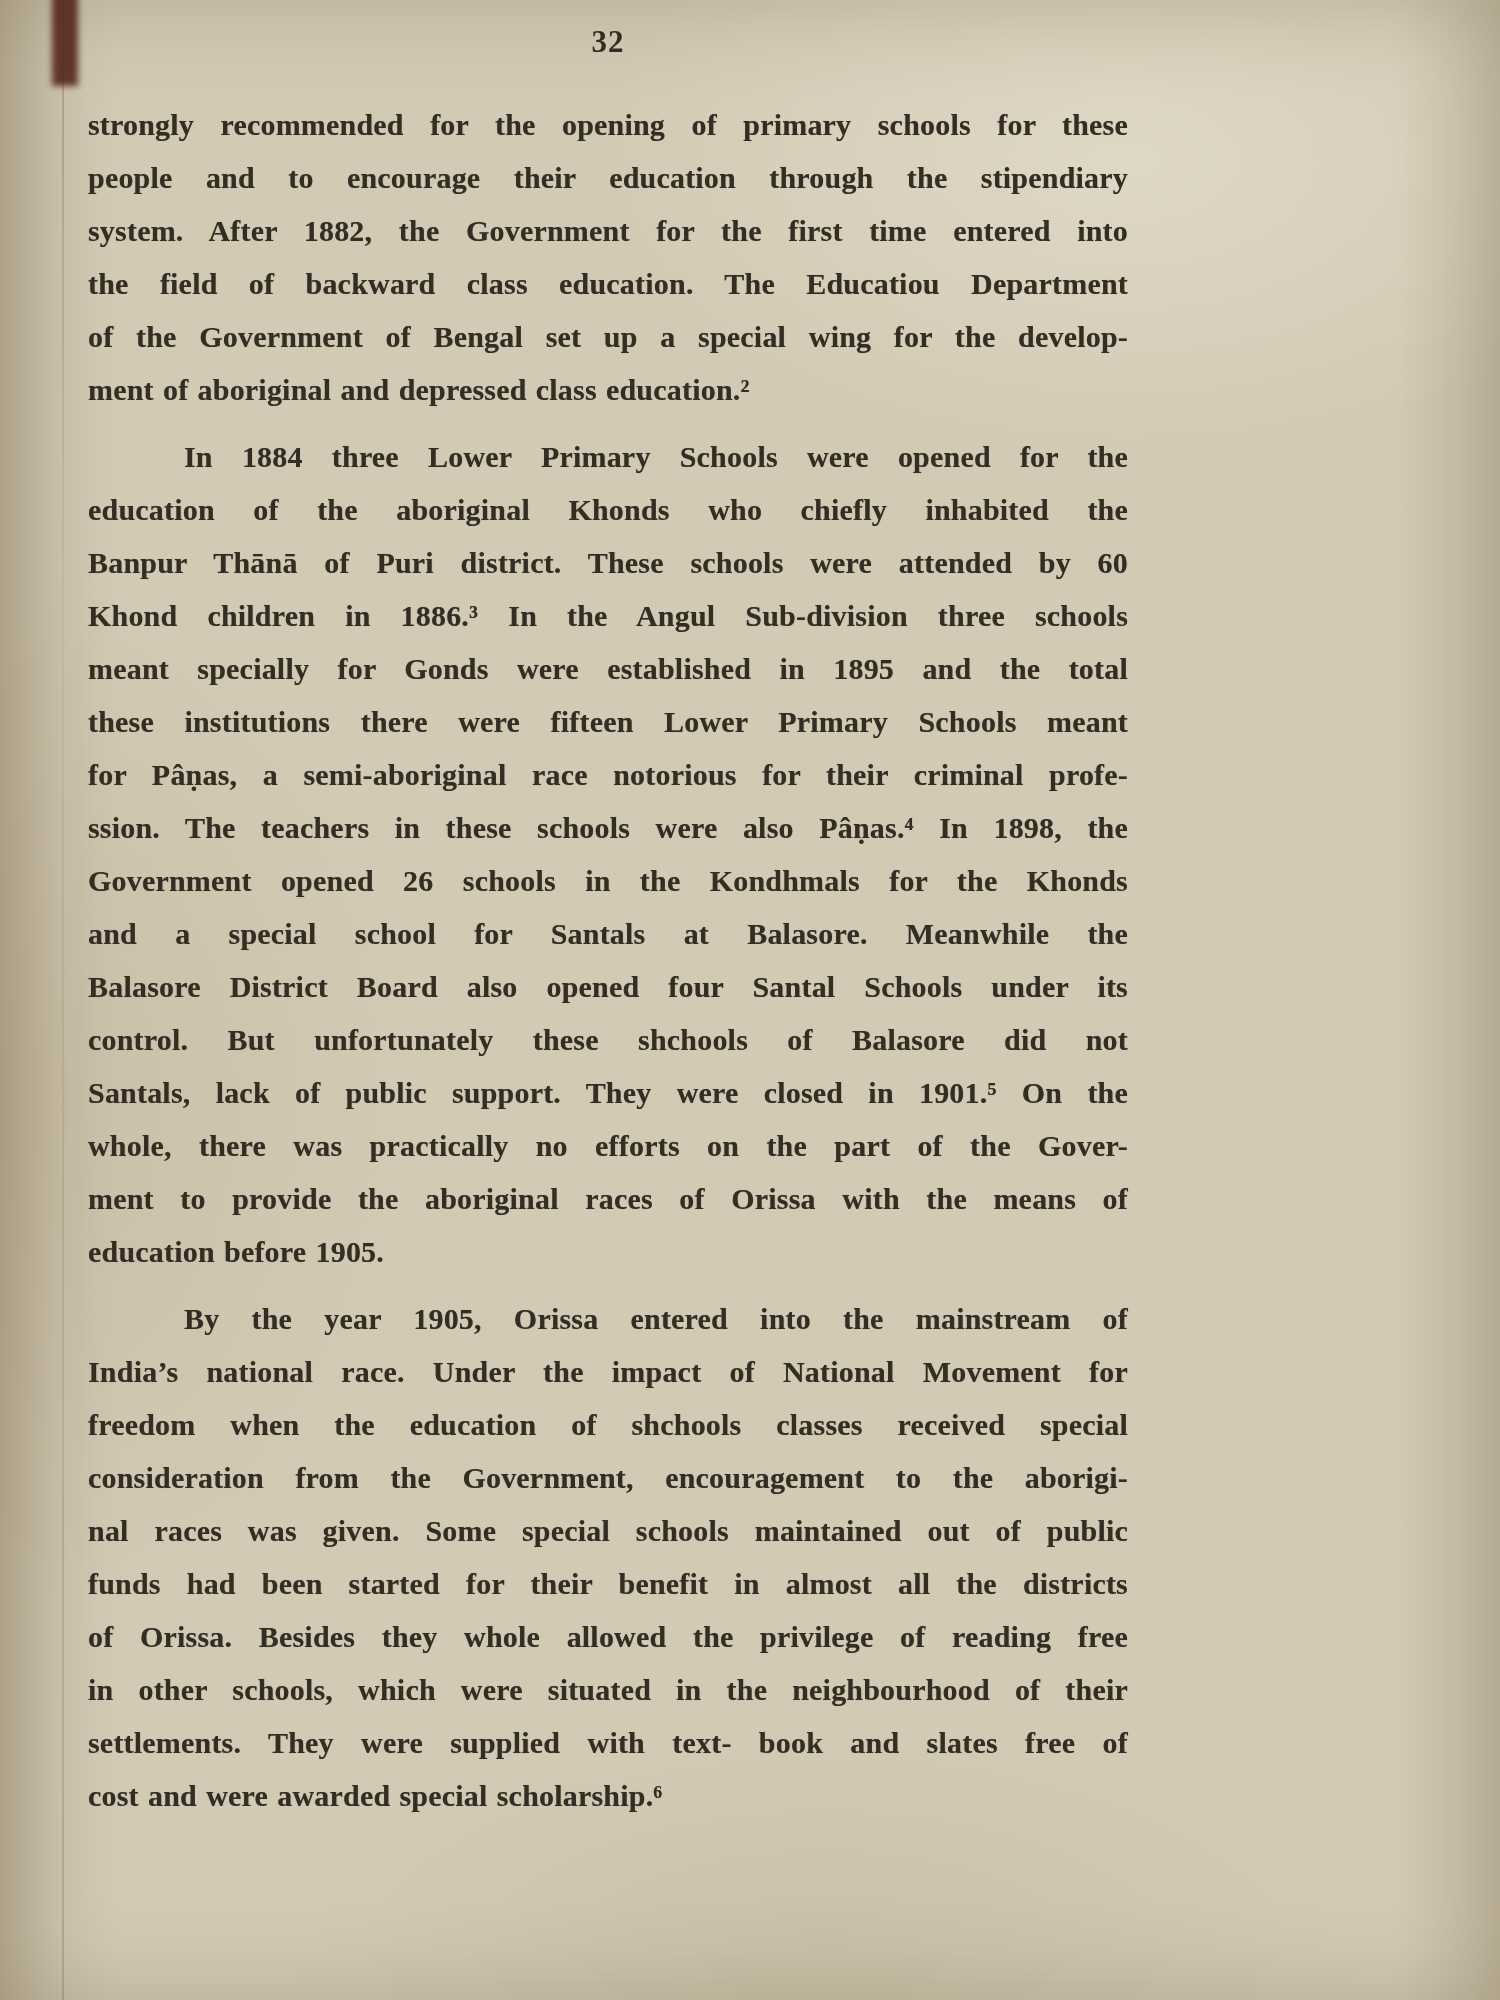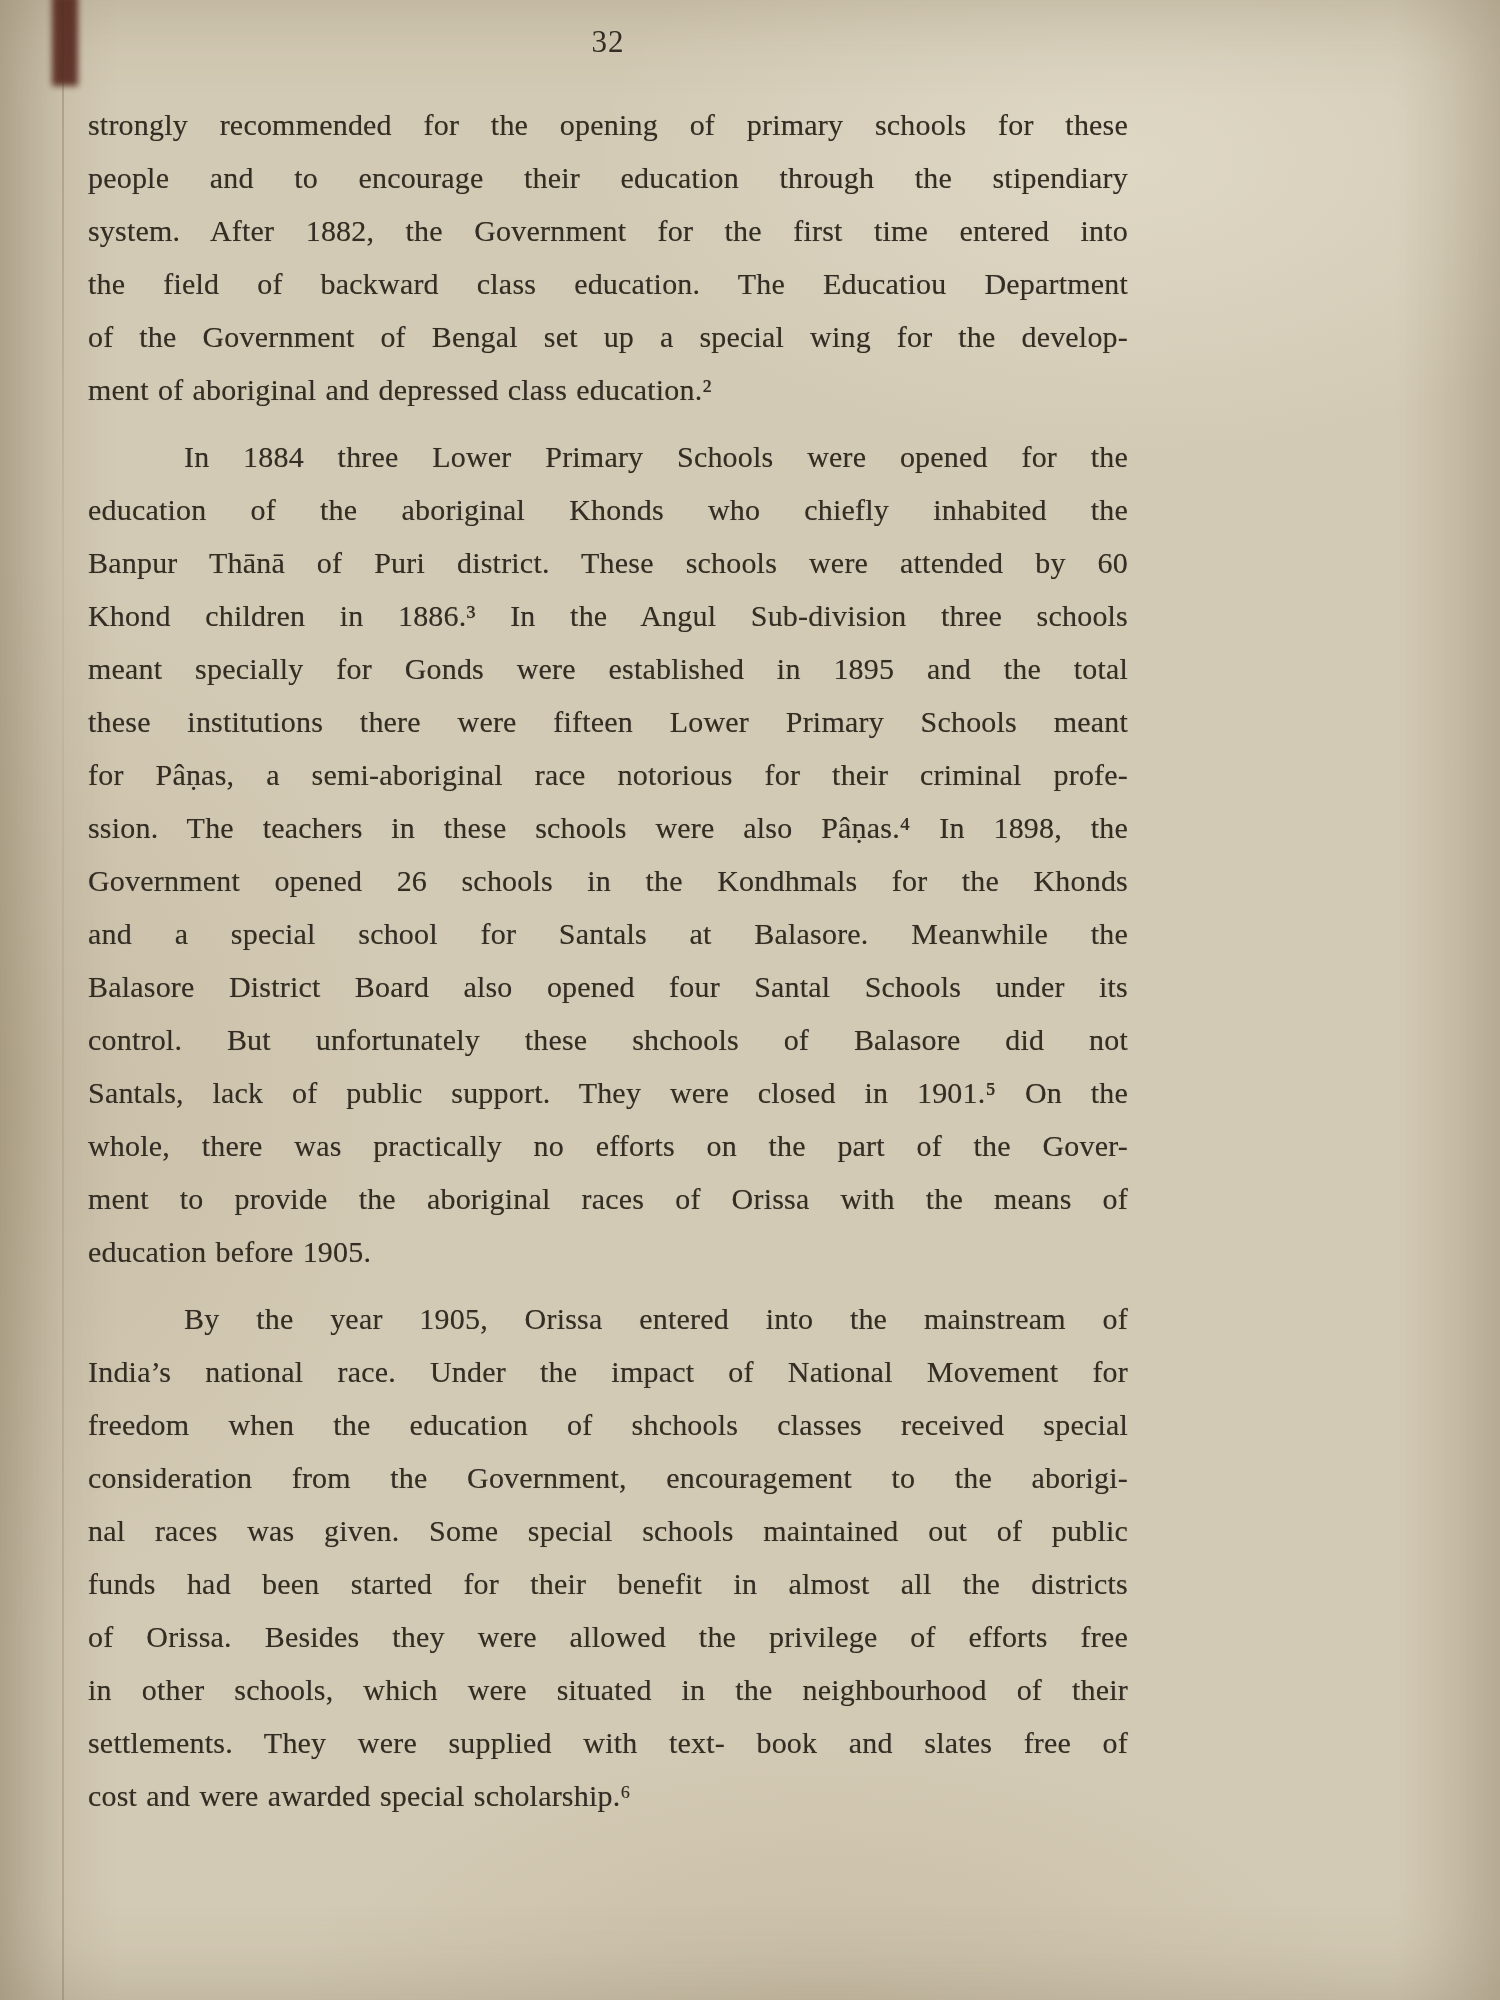--- a/index.html
+++ b/index.html
@@ -10,20 +10,21 @@
     margin:0 auto;
     overflow:hidden;
     background-color:var(--paper,#d3cab5);
     background-image:
       radial-gradient(ellipse 900px 500px at 75% 8%, rgba(255,252,238,0.28), transparent 60%),
       radial-gradient(ellipse 700px 900px at 0% 55%, rgba(150,130,95,0.16), transparent 60%),
       radial-gradient(ellipse 900px 450px at 55% 100%, rgba(140,120,85,0.14), transparent 60%),
       linear-gradient(90deg, rgba(110,92,62,0.25) 0%, rgba(110,92,62,0.07) 4%, rgba(0,0,0,0) 8%, rgba(0,0,0,0) 93%, rgba(110,92,62,0.16) 100%);
     box-shadow: inset 0 0 90px rgba(100,85,55,0.28);
     color:var(--ink,#332d24);
+    font-weight:bold;
   }
   .edge-mark{
     position:absolute;
     left:52px;top:-6px;width:26px;height:92px;
     background:var(--edge,#4e1d15);
     filter:blur(3px);
     opacity:.85;
   }
   .left-crease{
     position:absolute;
@@ -96,19 +97,19 @@
         <div class="line">ment to provide the aboriginal races of Orissa with the means of</div>
         <div class="line last">education before 1905.</div>
       </div>
       <div class="paragraph">
         <div class="line indent">By the year 1905, Orissa entered into the mainstream of</div>
         <div class="line">India’s national race. Under the impact of National Movement for</div>
         <div class="line">freedom when the education of shchools classes received special</div>
         <div class="line">consideration from the Government, encouragement to the aborigi-</div>
         <div class="line">nal races was given. Some special schools maintained out of public</div>
         <div class="line">funds had been started for their benefit in almost all the districts</div>
-        <div class="line">of Orissa. Besides they were allowed the privilege of efforts free</div>
+        <div class="line">of Orissa. Besides they whole allowed the privilege of reading free</div>
         <div class="line">in other schools, which were situated in the neighbourhood of their</div>
         <div class="line">settlements. They were supplied with text- book and slates free of</div>
         <div class="line last">cost and were awarded special scholarship.⁶</div>
       </div>
     </div>
 </div>
 
 </body></html>

